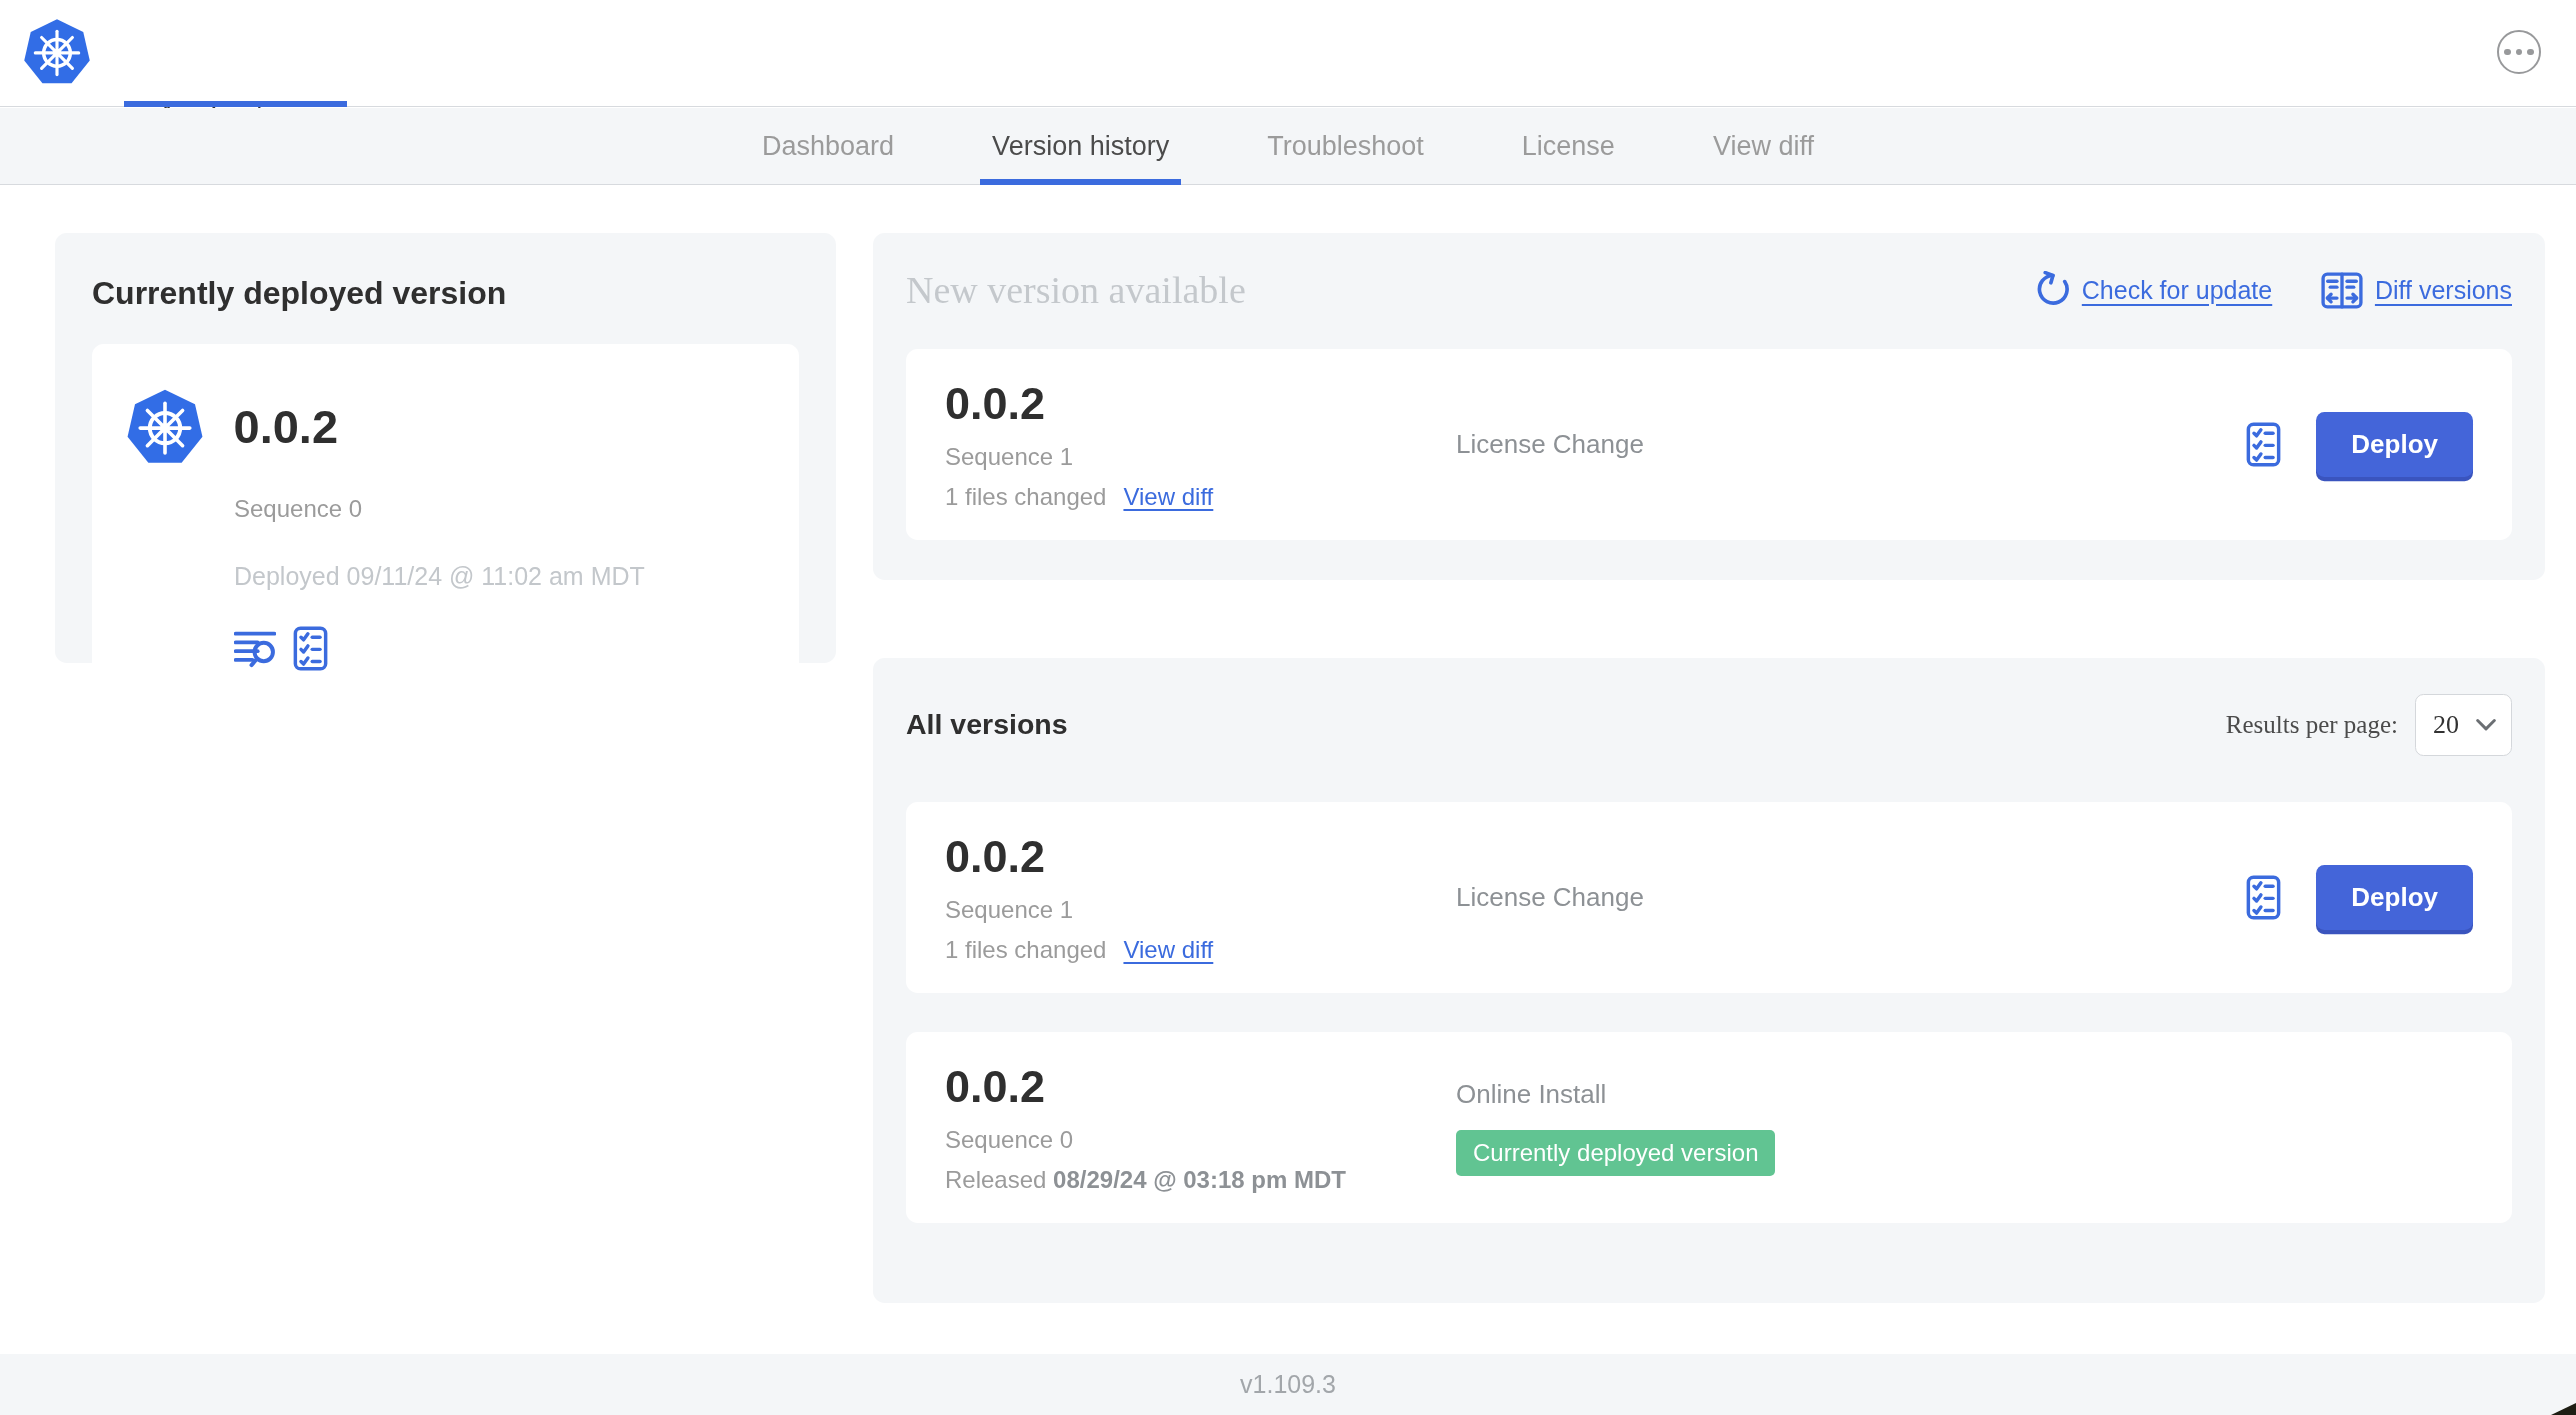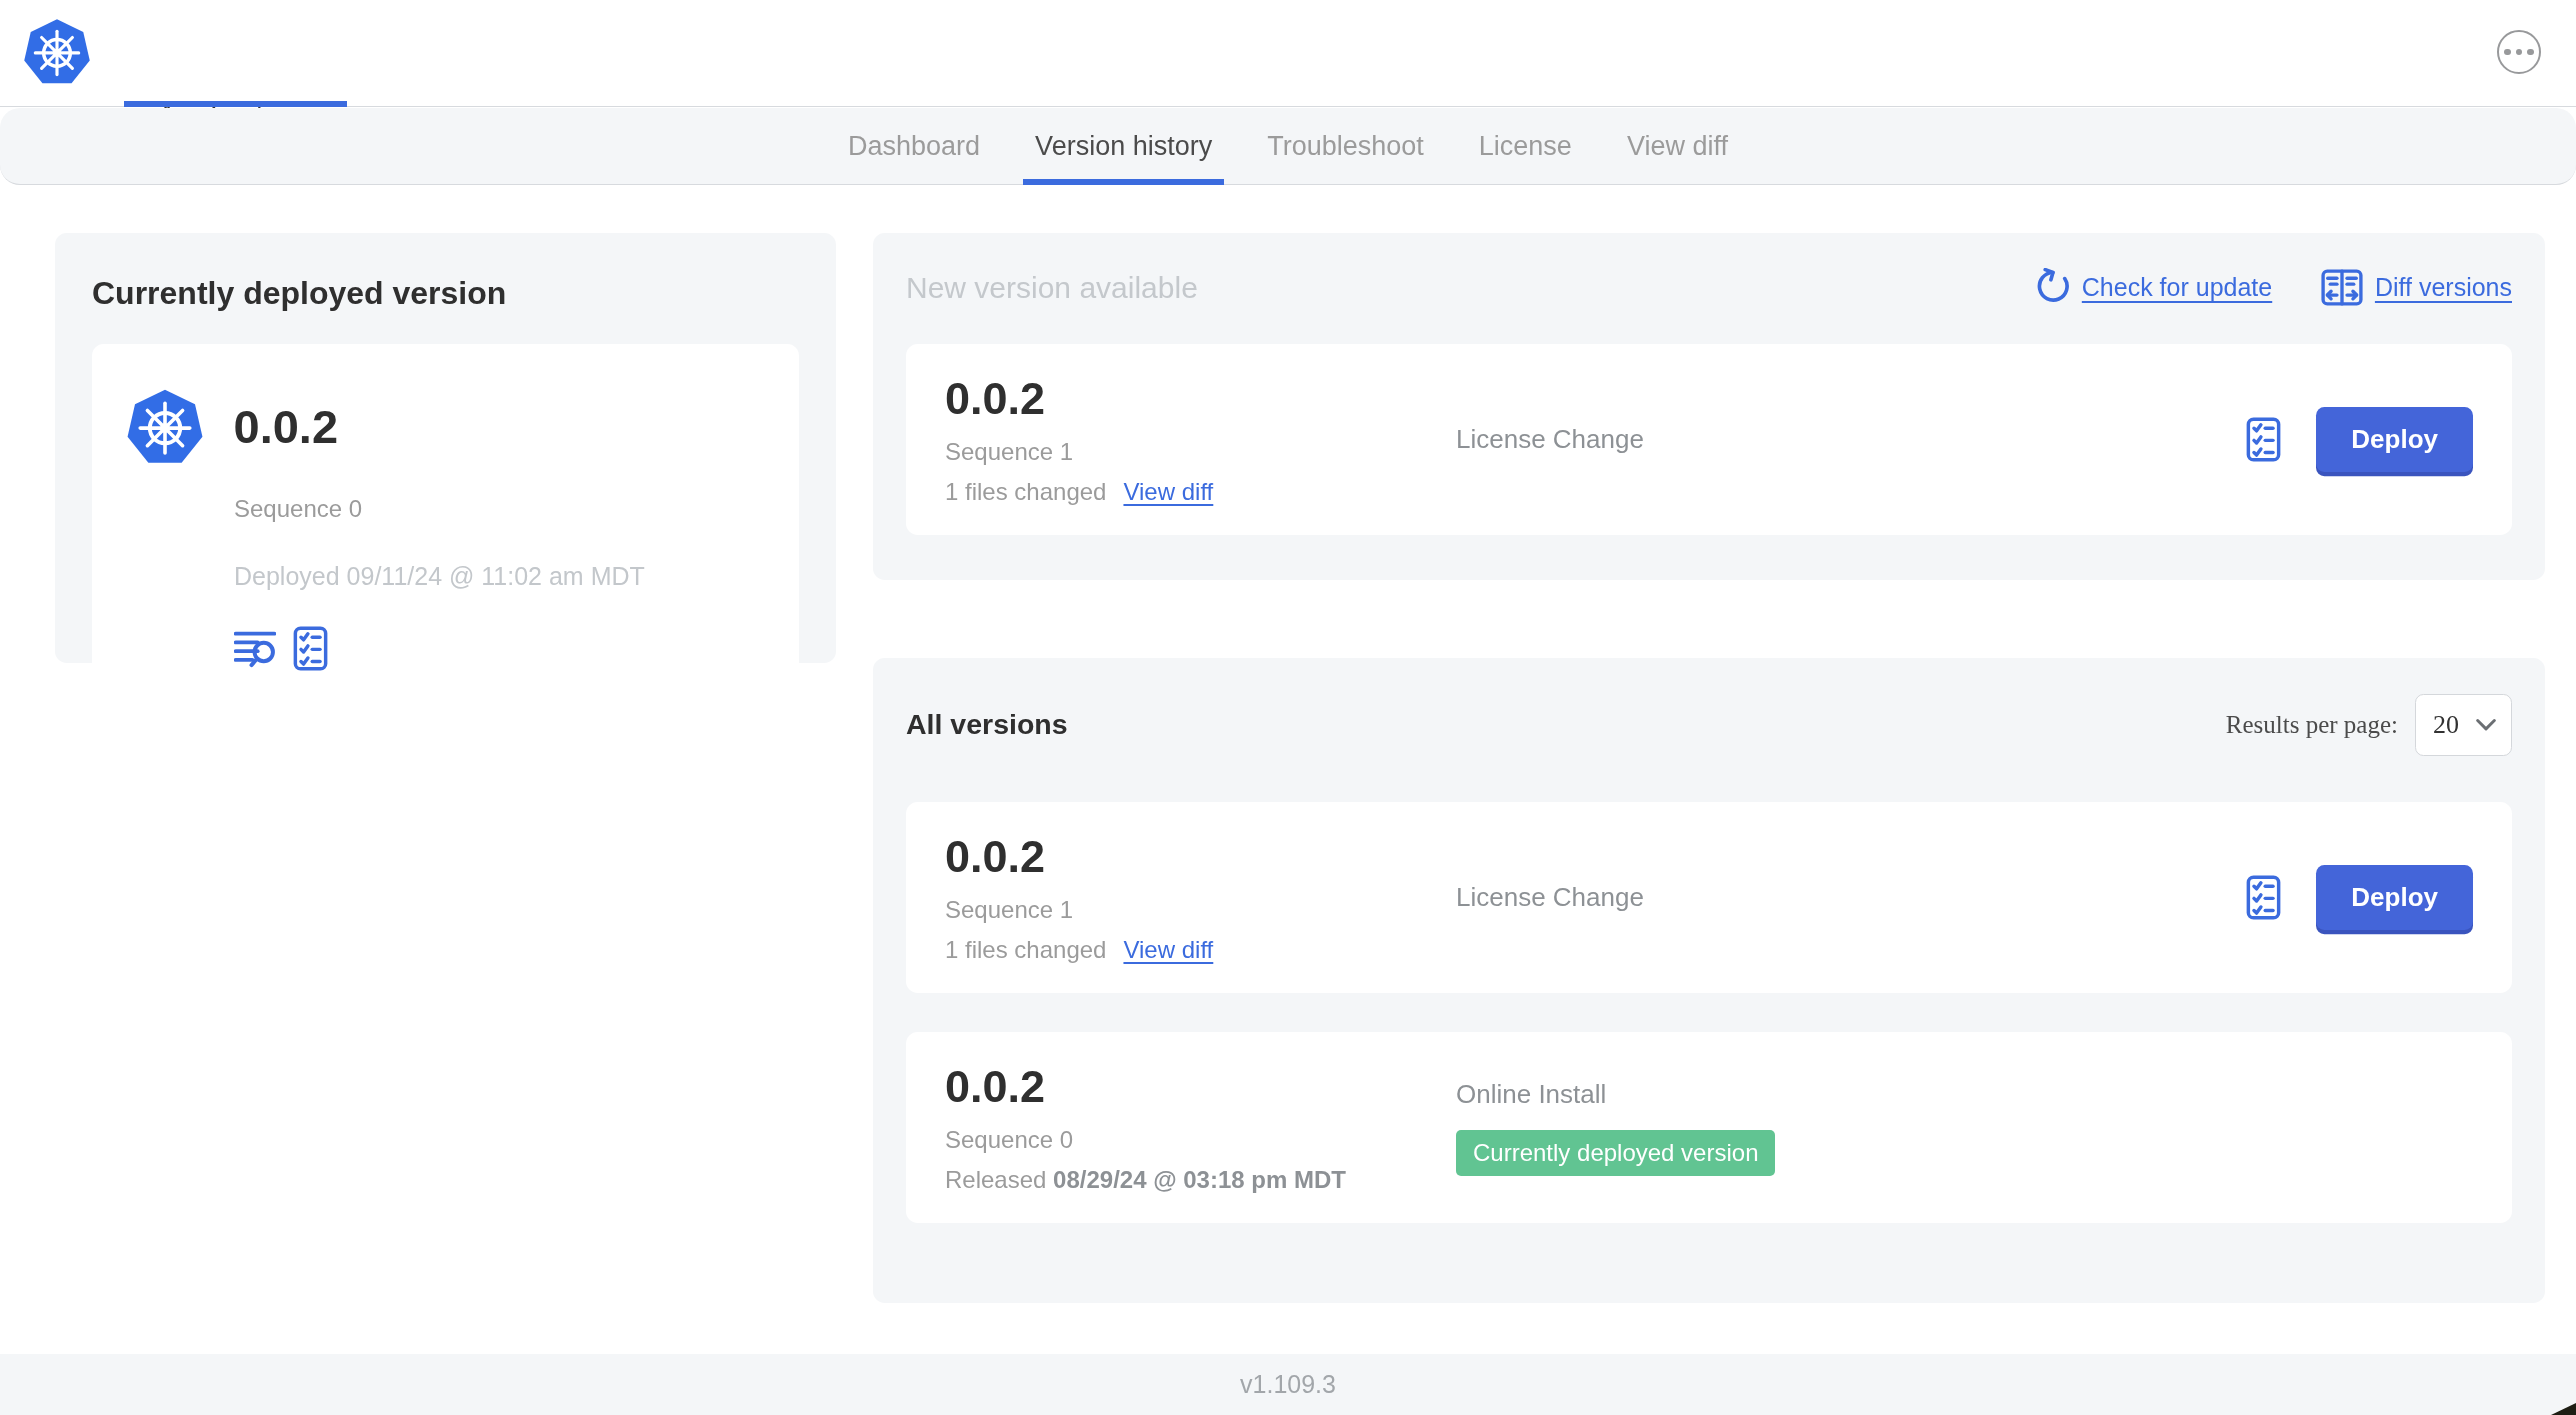--- a/index.html
+++ b/index.html
@@ -13,40 +13,40 @@
             background:#fff; border-bottom:0.8px solid #d7dade; }
   .logo { position:absolute; left:22px; top:13.4px; width:70px; height:77px; }
   .app-tab { position:absolute; left:124px; top:0; height:132px; display:flex;
              align-items:flex-end; padding:0 33px; font-size:30px; color:#323232; cursor:pointer; }
   .app-underline { position:absolute; left:124px; bottom:-0.8px; width:223px; height:5.9px; background:#3b6bde; }
   .menu-btn { position:absolute; right:35px; top:30px; width:44px; height:44px; border-radius:50%;
               border:2.5px solid #98999b; display:flex; align-items:center; justify-content:center; gap:5px; cursor:pointer; }
   .menu-btn i { width:6.7px; height:6.7px; border-radius:50%; background:#98999b; }
   
   .tabstrip { position:absolute; top:108px; left:0; width:2576px; height:77px; background:#f4f6f8;
-              border-bottom:0.8px solid #d7dade; display:flex; justify-content:center; align-items:stretch; gap:55px;border-radius:20px; }
+              border-bottom:0.8px solid #d7dade; display:flex; justify-content:center; align-items:stretch; gap:98px; }
   .tab { display:flex; align-items:center; font-size:27px; color:#9b9b9b; position:relative; cursor:pointer; }
   .tab.active { color:#4b4b4b; }
   .tab.active::after { content:""; position:absolute; left:-11.7px; right:-11.7px; bottom:-0.8px; height:5.9px; background:#3b6bde; }
   
   .graycard { background:#f4f6f8; border-radius:11.7px; position:absolute; }
   .left-card { left:55px; top:233px; width:781px; height:430px; padding:35px 37px; }
   .left-card h2 { font-size:32px; font-weight:bold; color:#2f2f2f; margin:6.7px 0 32px; }
   .deployed-card { background:#fff; border-radius:11.7px; padding:39px 33px 33px; }
   .dc-top { display:flex; align-items:center; gap:28.5px; }
   .dc-logo { width:80px; height:87px; }
   .big-ver { font-size:47px; font-weight:bold; color:#2f2f2f; }
   .dc-seq { font-size:24px; color:#9b9b9b; margin:25px 0 0 109px; }
   .dc-date { font-size:25px; color:#c3c7cb; margin:39px 0 0 109px; }
   .dc-icons { display:flex; gap:17px; margin:35px 0 0 109px; align-items:center; color:#3b6bde; }
   .icon-btn { display:inline-flex; cursor:pointer; color:#3b6bde; }
   
   .right-top { left:873px; top:233px; width:1672px; height:347px; padding:35px 33px; }
   .rt-header { display:flex; justify-content:space-between; align-items:center; }
-  .rt-title { font-size:30px; color:#c4c8cc; }
+  .rt-title { font-size:38px; color:#c4c8cc;font-family:Liberation Serif, serif; }
   .links { display:flex; align-items:center; gap:49px; }
   .link { display:flex; align-items:center; gap:11.7px; color:#3b6bde; font-size:25px; cursor:pointer; }
   .link .lbl { text-decoration:underline; text-underline-offset:5px; }
   .version-row { background:#fff; border-radius:11.7px; height:191px; display:flex; align-items:center; padding:0 39px; }
   .rt-card { margin-top:37px; }
   .v-left { width:511px; }
   .v-num { font-size:45px; font-weight:bold; color:#2f2f2f; }
   .v-seq { font-size:24px; color:#9b9b9b; margin-top:13.4px; }
   .v-files { font-size:24px; color:#9b9b9b; margin-top:11.7px; display:flex; gap:17px; align-items:baseline; }
   .view-diff { color:#3b6bde; text-decoration:underline; text-underline-offset:4.2px; cursor:pointer; }

